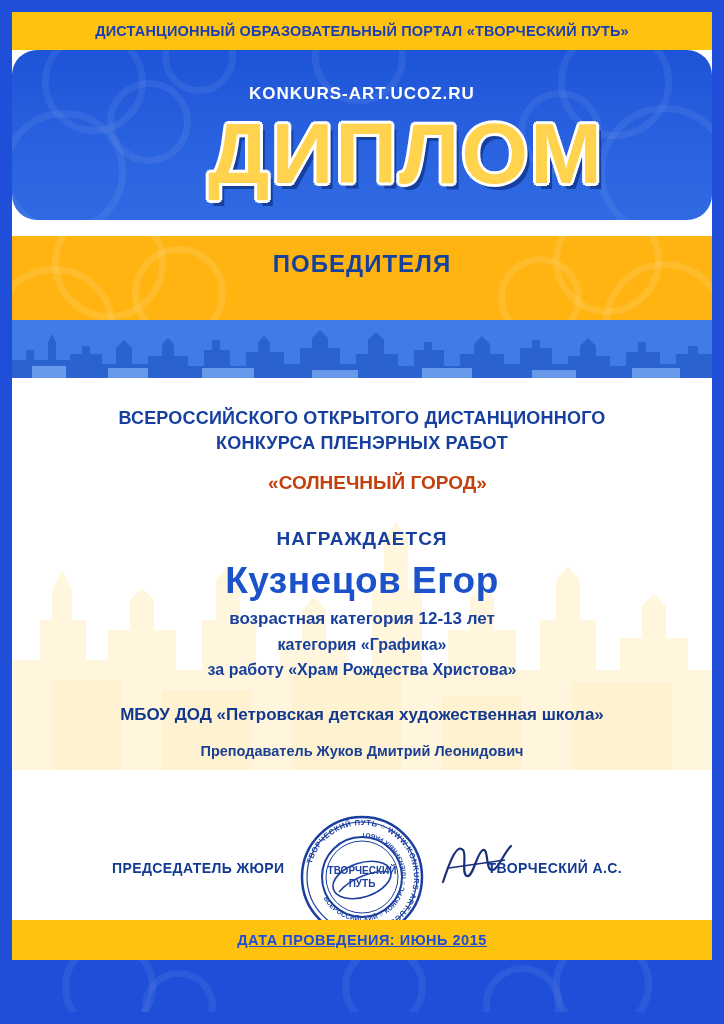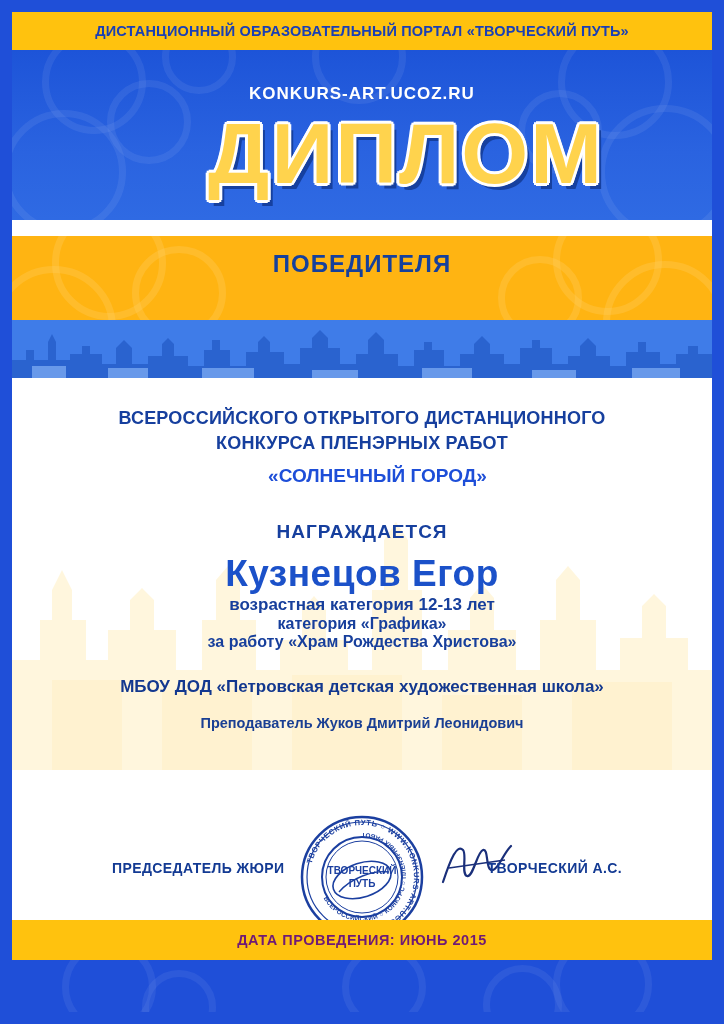--- a/index.html
+++ b/index.html
@@ -59,20 +59,21 @@
 
   
   .hero {
     position: absolute;
     left: 12px;
     top: 50px;
     width: 700px;
     height: 170px;
     background: linear-gradient(180deg, #1d54d8 0%, #2a63e0 60%, #2f6ae3 100%);
     overflow: hidden;
+    border-radius: 25px;
   }
   .hero-circles {
     position: absolute;
     inset: 0;
     opacity: 0.35;
   }
   .circ {
     position: absolute;
     border-radius: 50%;
     border: 7px solid rgba(255,255,255,0.20);
@@ -187,45 +188,45 @@
     text-align: center;
   }
   .contest-title {
     color: #163f9e;
     font-size: 18px;
     font-weight: bold;
     line-height: 25px;
     letter-spacing: 0.2px;
   }
   .contest-name {
-    color: #1d4ed8;
+    color: #c2410c;
     font-size: 19px;
     font-weight: bold;
-    margin-top: 9px;
+    margin-top: 16px;
     padding-left: 31px;
   }
   .awarded-to-label {
     color: #163f9e;
     font-size: 19px;
     font-weight: bold;
     margin-top: 34px;
     letter-spacing: 1px;
   }
   .recipient-name {
     color: #1b51c9;
     font-size: 37px;
     font-weight: bold;
     margin-top: 10px;
     letter-spacing: 0.5px;
   }
   .detail-line {
     color: #173f9c;
     font-size: 16px;
     font-weight: bold;
-    margin-top: 0;
+    margin-top: 7px;
   }
   .detail-line.big {
     font-size: 17px;
   }
   .school-line {
     color: #13388f;
     font-size: 17px;
     font-weight: bold;
     margin-top: 26px;
   }
@@ -285,24 +286,25 @@
     left: 12px;
     top: 920px;
     width: 700px;
     height: 40px;
     background: #ffc20e;
     display: flex;
     align-items: center;
     justify-content: center;
   }
   .bottom-banner-text {
-    color: #701a75;
+    color: #1d4ed8;
     font-size: 14.5px;
     font-weight: bold;
     letter-spacing: 0.5px;
+    text-decoration: underline;
   }
   .bottom-blue {
     position: absolute;
     left: 12px;
     top: 960px;
     width: 700px;
     height: 52px;
     background: #1f4fd8;
     overflow: hidden;
   }

